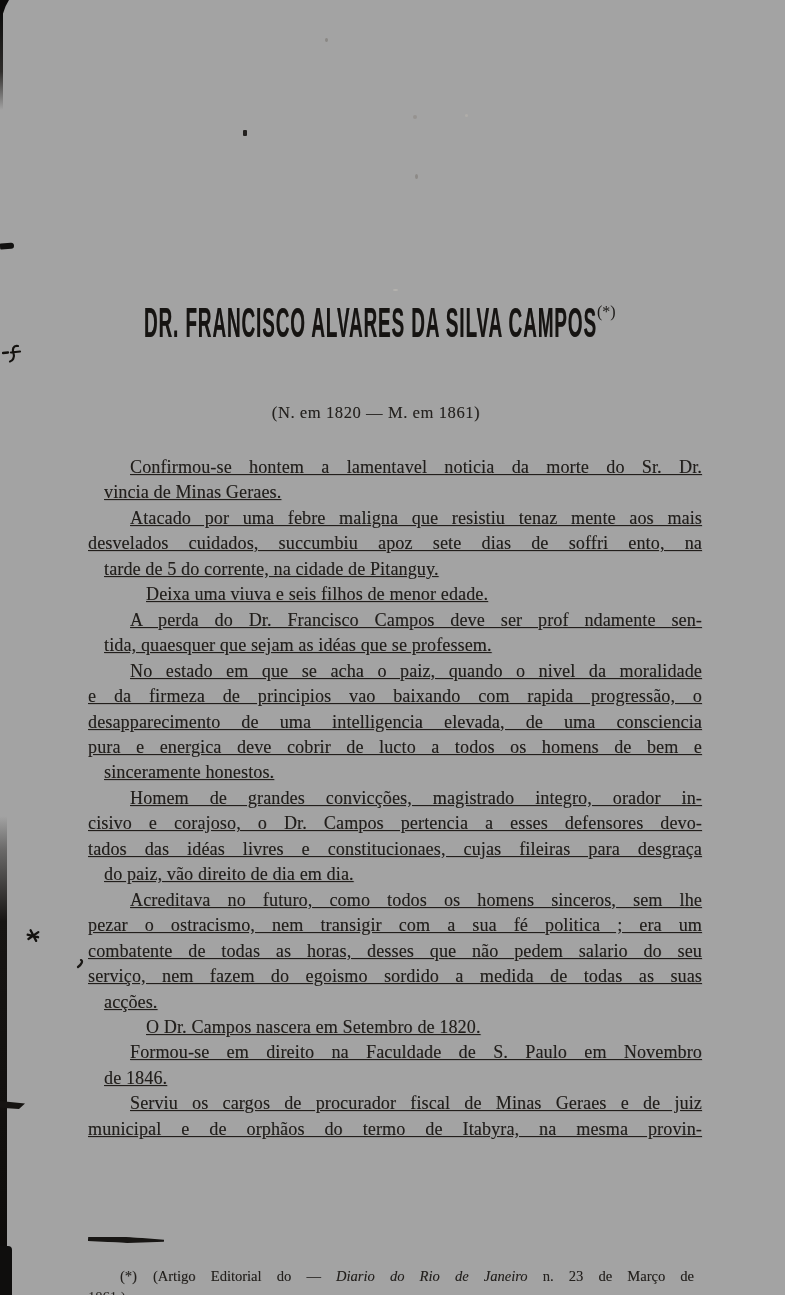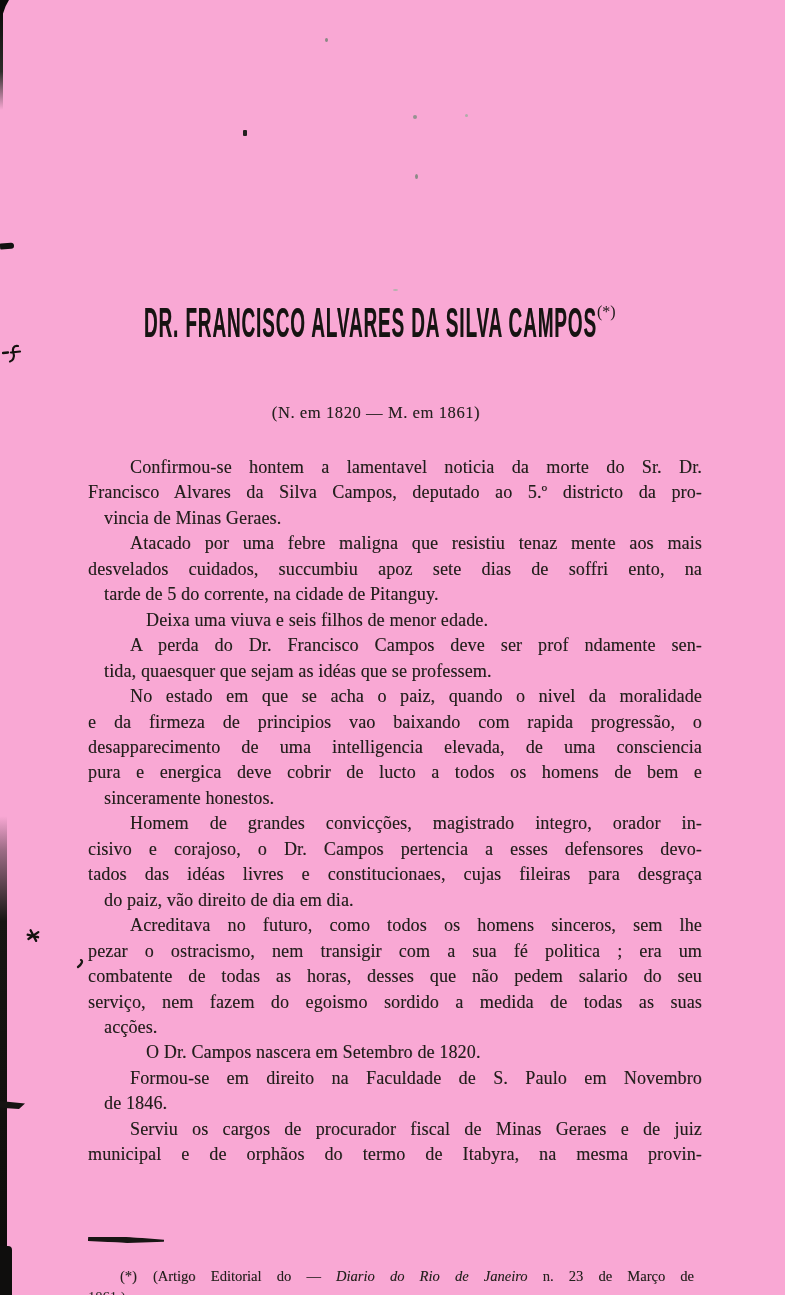--- a/index.html
+++ b/index.html
@@ -1,19 +1,19 @@
 <!DOCTYPE html>
 <html><head>
 <meta charset="utf-8">
 <style>
   html,body{margin:0;padding:0;background:#e8e8e8;}
   .page{
     position:relative;
     width:785px;height:1295px;
-    background:#f9a8d4;
+    background:#a3a3a3;
     overflow:hidden;
     font-family:"Liberation Serif", serif;
     color:#1e1c1a;
   }
   
   .title-text{
     position:absolute;
     top:301px;left:360px;
     width:960px;margin-left:-480px;
     text-align:center;
@@ -47,21 +47,21 @@
   
   .article-body{
     position:absolute;
     top:455px;left:88px;
     width:614px;
     font-size:18px;line-height:25.45px;
     color:#211e1b;
     text-shadow:0.35px 0.35px 0 rgba(33,30,27,0.4);
     letter-spacing:0.15px;
   }
-  .line{text-align:justify;text-align-last:justify;white-space:normal;}
+  .line{text-align:justify;text-align-last:justify;white-space:normal;text-decoration:underline;}
   .line.last{text-align-last:left;margin-left:16px;}
   .line.first{text-indent:42px;}
   
   .footnote-rule{
     position:absolute;
     left:88px;top:1237px;
     width:76px;height:6px;
     background:#181614;
     clip-path:polygon(0 18%,55% 0,100% 28%,100% 62%,52% 100%,0 82%);
     transform:rotate(1.5deg);
@@ -141,21 +141,20 @@
   <div class="artifact speck speck-4"></div>
   <div class="artifact speck speck-5"></div>
   <div class="artifact speck speck-6"></div>
 
   <div class="title-text">DR. FRANCISCO ALVARES DA SILVA CAMPOS</div>
   <div class="title-marker">(*)</div>
   <div class="subtitle">(N. em 1820 — M. em 1861)</div>
 
   <div class="article-body" id="article-body">
       <div class="line first">Confirmou-se hontem a lamentavel noticia da morte do Sr. Dr.</div>
-      <div class="line">Francisco Alvares da Silva Campos, deputado ao 5.º districto da pro-</div>
       <div class="line last">vincia de Minas Geraes.</div>
       <div class="line first">Atacado por uma febre maligna que resistiu tenaz mente aos mais</div>
       <div class="line">desvelados cuidados, succumbiu apoz sete dias de soffri ento, na</div>
       <div class="line last">tarde de 5 do corrente, na cidade de Pitanguy.</div>
       <div class="line first last">Deixa uma viuva e seis filhos de menor edade.</div>
       <div class="line first">A perda do Dr. Francisco Campos deve ser prof ndamente sen-</div>
       <div class="line last">tida, quaesquer que sejam as idéas que se professem.</div>
       <div class="line first">No estado em que se acha o paiz, quando o nivel da moralidade</div>
       <div class="line">e da firmeza de principios vao baixando com rapida progressão, o</div>
       <div class="line">desapparecimento de uma intelligencia elevada, de uma consciencia</div>

